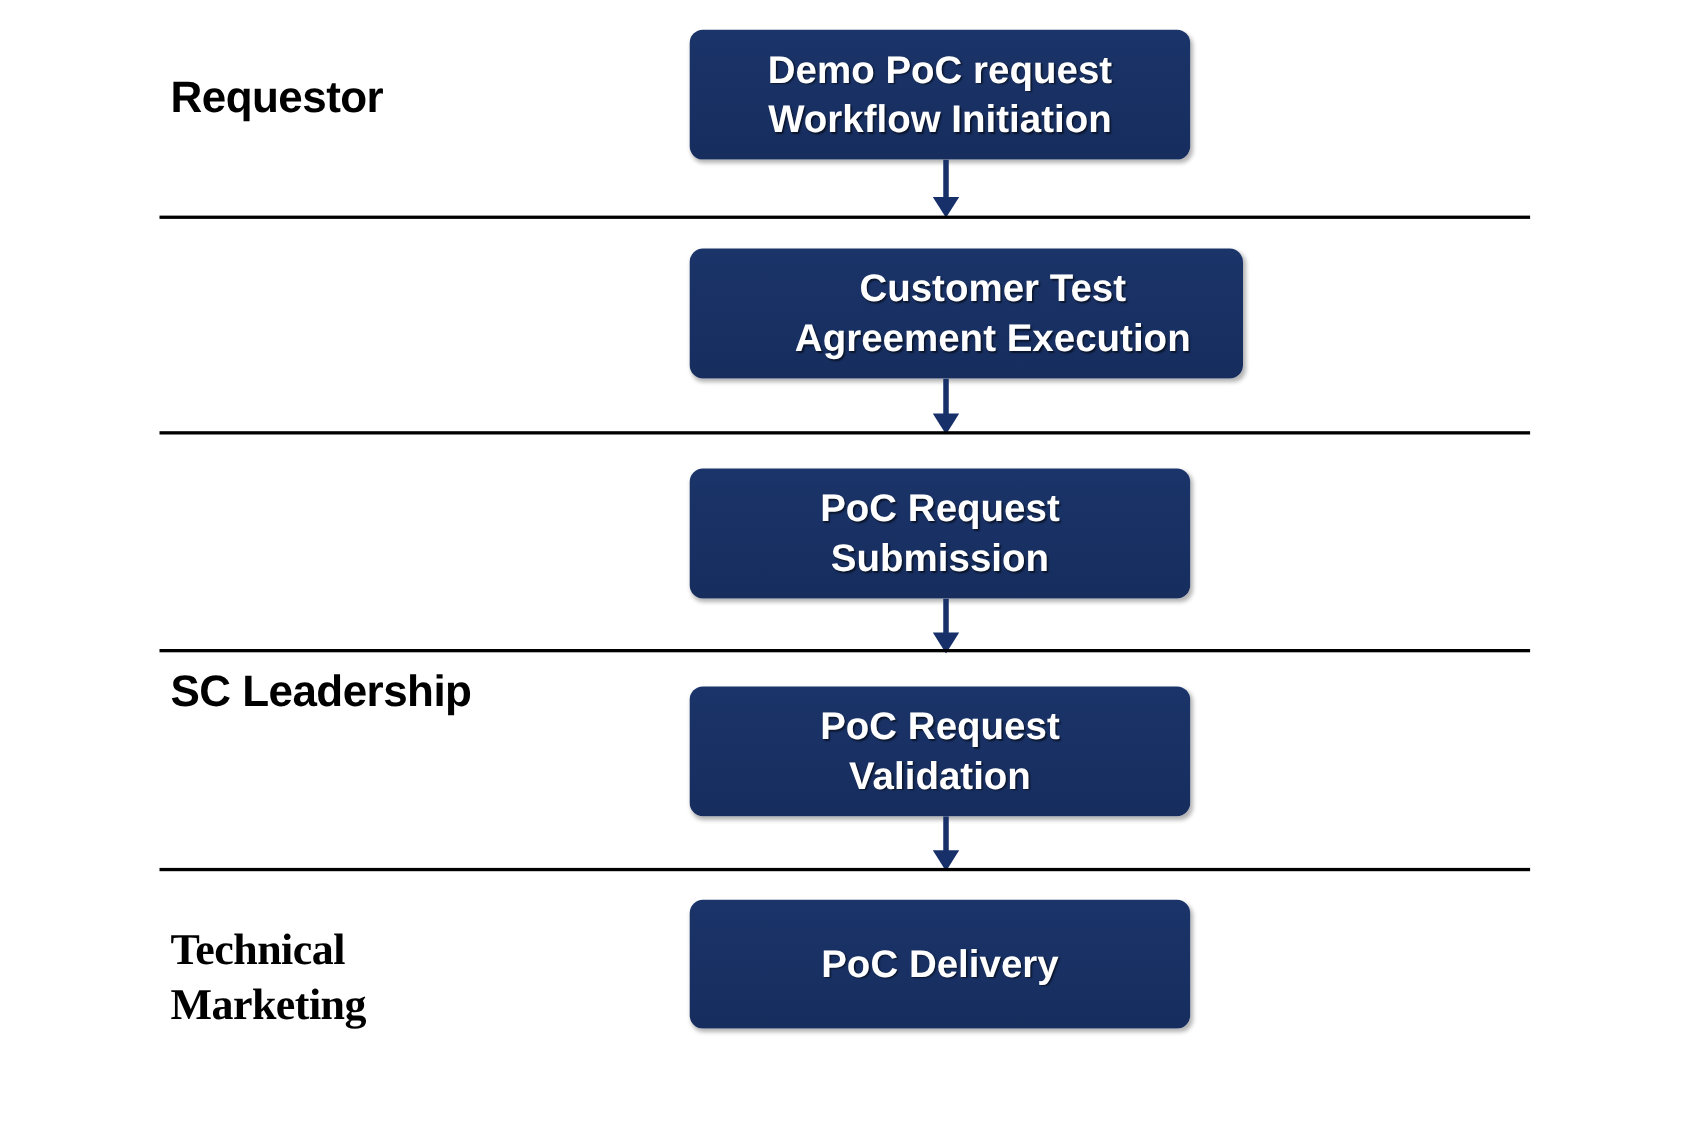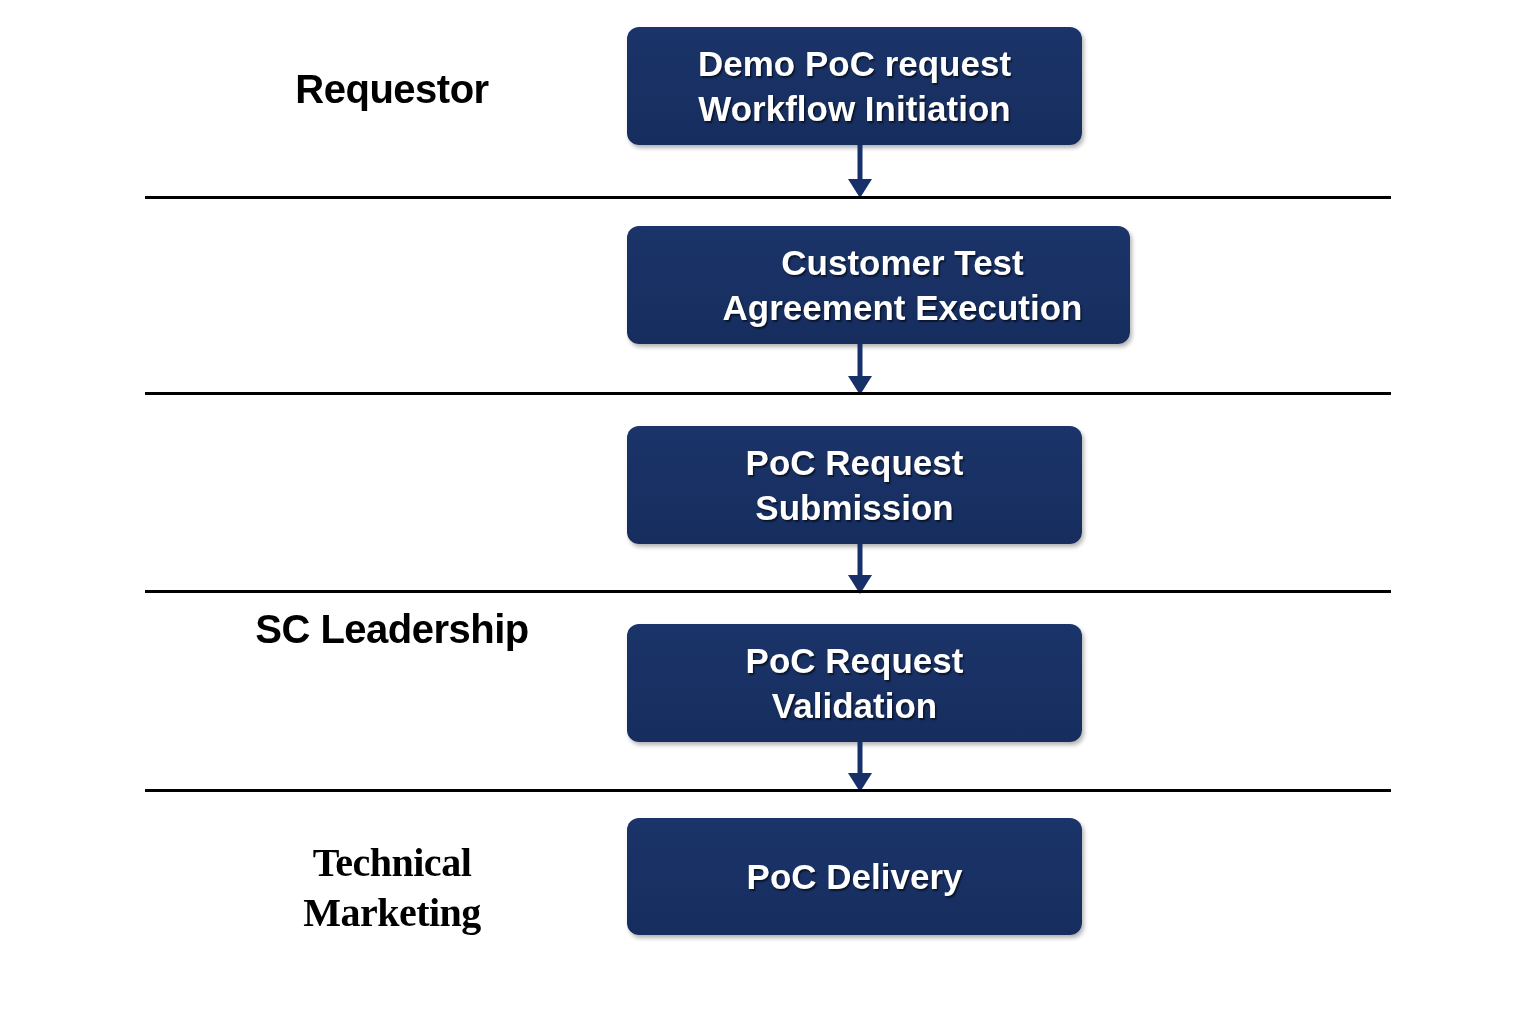--- a/index.html
+++ b/index.html
@@ -25,21 +25,20 @@
     width: 1246px;
     height: 3px;
     background: #000000;
   }
 
   
   .lane-label {
     position: absolute;
     left: 155px;
     width: 474px;
-    text-align: center;
     color: #000000;
     font-weight: bold;
     font-size: 40px;
     line-height: 50px;
     letter-spacing: -0.5px;
     white-space: pre-line;
   }
 
   
   .process-box {

